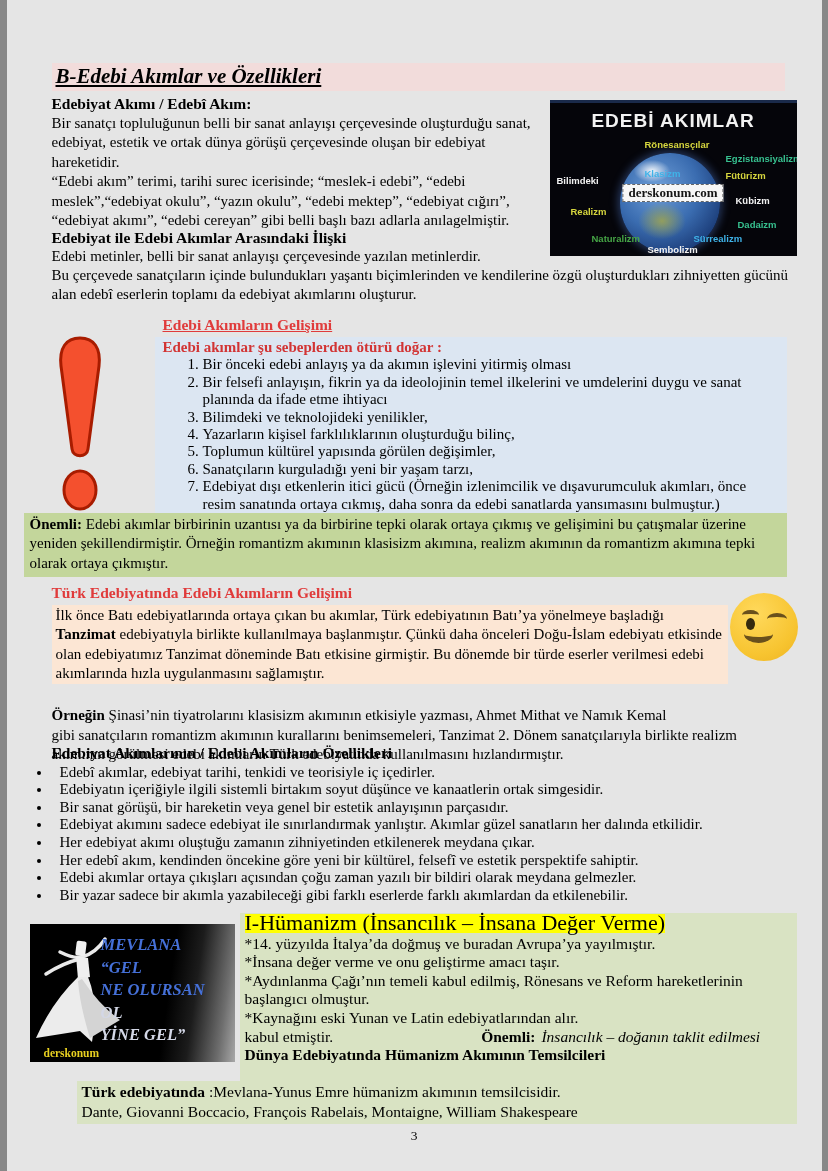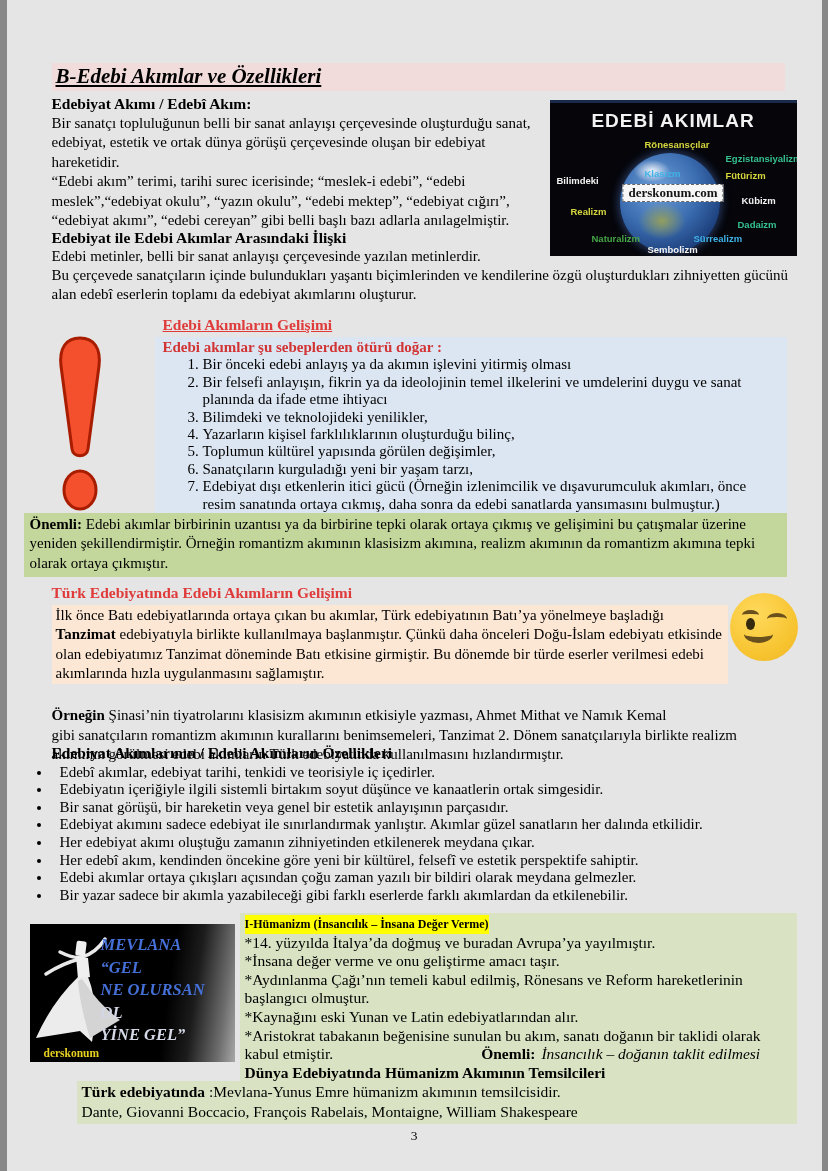--- a/index.html
+++ b/index.html
@@ -95,21 +95,21 @@
     background: linear-gradient(98deg, #000 66%, #1c1c1c 78%, #6e6e6e 92%, #a8a8a8 100%); overflow: hidden; }
   .dervish { position: absolute; left: 0px; top: 8px; }
   .mev-lines { position: absolute; right: 2px; top: 10px; width: 132px; text-align: left;
     font-style: italic; font-weight: bold; font-size: 16.5px; line-height: 22.5px; }
   .mev-watermark { position: absolute; left: 14px; bottom: 3px; color: #e8d020;
     font-weight: bold; font-size: 11.5px; }
 
   
   .hum-box { left: 233px; top: 913px; width: 557px; height: 168px;
     background: #d9e3c3; padding: 1px 5px; font-size: 15.5px; line-height: 18.6px; }
-  .hum-title { display: inline-block; background: #ffff00; font-weight: bold; font-size: 12px; }
+  .hum-title { display: inline-block; background: #ffff00; font-weight: normal; font-size: 22px; }
   .hum-line5b { display: flex; }
   .hum-line5b .kabul { padding-left: 0; }
   .hum-line5b .on-label { font-weight: bold; margin-left: 148px; }
   .hum-line5b .on-note { font-style: italic; margin-left: 6px; }
   .hum-sub { font-weight: bold; }
   .hum-strip { left: 70px; top: 1081px; width: 720px; height: 43px;
     background: #d9e3c3; padding: 1px 5px; font-size: 15.5px; line-height: 20px; }
 
   .page-num { left: 0; top: 1128px; width: 100%; text-align: center; font-size: 13.5px; }
 </style>
@@ -129,21 +129,21 @@
   </div>
 
   <div class="abs globe-img">
     <div class="globe-title">EDEBİ AKIMLAR</div>
     <div class="globe-sphere"></div>
     <span class="globe-label" style="left: 95px; top: 36px; color: rgb(214, 214, 62);">Rönesansçılar</span>
     <span class="globe-label" style="left: 47px; top: 65px; color: rgb(63, 179, 232); margin-left: 48px;">Klasizm</span>
     <span class="globe-label" style="left: 176px; top: 50px; color: rgb(55, 192, 143); text-align: right;">Egzistansiyalizm</span>
     <span class="globe-label" style="left: 7px; top: 72px; color: rgb(242, 242, 242);">Bilimdeki</span>
     <span class="globe-label" style="left: 176px; top: 67px; color: rgb(214, 214, 62);">Fütürizm</span>
-    <span class="globe-label" style="left: 192px; top: 92px; color: rgb(242, 242, 242); text-align: right;">Kübizm</span>
+    <span class="globe-label" style="left: 186px; top: 92px; color: rgb(242, 242, 242); text-align: right;">Kübizm</span>
     <span class="globe-label" style="left: 21px; top: 103px; color: rgb(214, 214, 62);">Realizm</span>
     <span class="globe-label" style="left: 188px; top: 116px; color: rgb(55, 192, 143);">Dadaizm</span>
     <span class="globe-label" style="left: 42px; top: 130px; color: rgb(70, 165, 70);">Naturalizm</span>
     <span class="globe-label" style="left: 98px; top: 141px; color: rgb(242, 242, 242);">Sembolizm</span>
     <span class="globe-label" style="left: 144px; top: 130px; color: rgb(63, 179, 232);">Sürrealizm</span>
     <div class="globe-watermark">derskonum.com</div>
   </div>
 
   <div class="abs iliski">
     <div class="iliski-h">Edebiyat ile Edebi Akımlar Arasındaki İlişki</div>
@@ -228,21 +228,20 @@
   </div>
 
   <div class="abs hum-box">
     <div>
       <span class="hum-title">I-Hümanizm (İnsancılık – İnsana Değer Verme)</span>
     </div>
     <div>*14. yüzyılda İtalya’da doğmuş ve buradan Avrupa’ya yayılmıştır.</div>
     <div>*İnsana değer verme ve onu geliştirme amacı taşır.</div>
     <div>*Aydınlanma Çağı’nın temeli kabul edilmiş, Rönesans ve Reform hareketlerinin başlangıcı olmuştur.</div>
     <div>*Kaynağını eski Yunan ve Latin edebiyatlarından alır.</div>
-    <div>*Aristokrat tabakanın beğenisine sunulan bu akım, sanatı doğanın bir taklidi olarak</div>
     <div class="hum-line5b">
       <span class="kabul">kabul etmiştir.</span>
       <span class="on-label">Önemli:</span>
       <span class="on-note">İnsancılık – doğanın taklit edilmesi</span>
     </div>
     <div class="hum-sub">Dünya Edebiyatında Hümanizm Akımının Temsilcileri</div>
   </div>
 
   <div class="abs hum-strip">
     <div>

